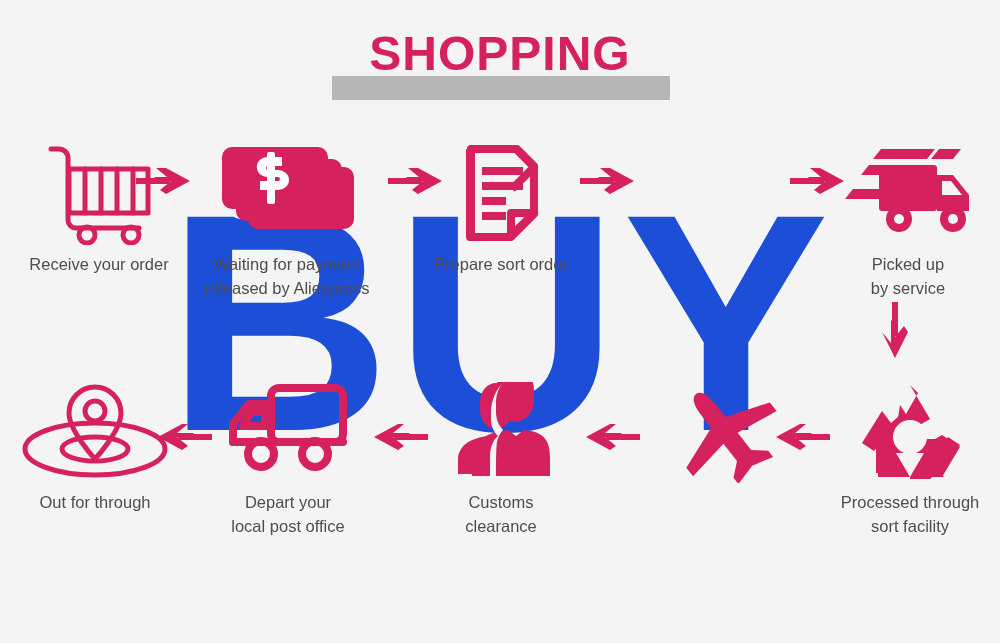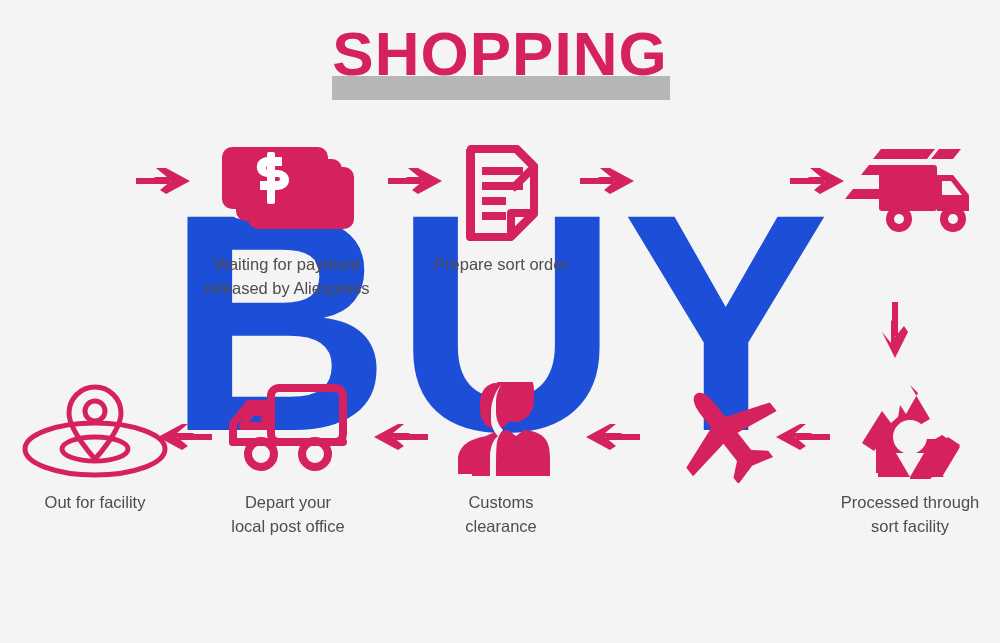--- a/index.html
+++ b/index.html
@@ -56,21 +56,21 @@
     z-index: 1;
   }
   #title-text {
     position: absolute;
     left: 0;
     top: 0;
     width: 1000px;
     text-align: center;
     font-family: "Liberation Sans", sans-serif;
     font-weight: bold;
-    font-size: 62px;
+    font-size: 48px;
     line-height: 72px;
     letter-spacing: 1px;
     color: #d6215f;
     z-index: 2;
   }
 
   
   .node {
     position: absolute;
     z-index: 2;
@@ -127,20 +127,34 @@
 
 <div id="stage">
 
   <div id="watermark">BUY</div>
 
   <div id="title-wrap">
     <div id="title-bar"></div>
     <div id="title-text">SHOPPING</div>
   </div>
 
+  <div class="node" id="node-1">
+    <div class="icon-box">
+      <svg width="112" height="104" viewBox="0 0 112 104">
+        <g fill="none" stroke="#d6215f" stroke-width="5" stroke-linecap="round" stroke-linejoin="round">
+          <path d="M8 8 h8 a9 9 0 0 1 9 9 v62 a8 8 0 0 0 8 8 h63"></path>
+          <rect x="26" y="28" width="79" height="44"></rect>
+          <path d="M42 28 v44 M58 28 v44 M74 28 v44 M90 28 v44"></path>
+          <circle cx="44" cy="94" r="8"></circle>
+          <circle cx="88" cy="94" r="8"></circle>
+        </g>
+      </svg>
+    </div>
+    <div class="caption">Receive your order</div>
+  </div>
 
   <div class="arrow" id="arr-1">
     <svg width="54" height="26" viewBox="0 0 54 26">
       <path fill="#d6215f" d="M0 10 h34 v6 H0z"></path>
       <path fill="#d6215f" d="M30 0 l24 13 -24 13 -6 -4 11 -9 H22 l-4 -4 h13 l-11 -9z"></path>
     </svg>
   </div>
 
   <div class="node" id="node-2">
     <div class="icon-box">
@@ -210,20 +224,22 @@
           <rect x="36" y="22" width="58" height="46" rx="3"></rect>
           <path d="M94 32 h16 l16 20 v16 H94z"></path>
           <circle cx="56" cy="76" r="13"></circle>
           <circle cx="110" cy="76" r="13"></circle>
         </g>
         <circle cx="56" cy="76" r="5" fill="#f4f4f4"></circle>
         <circle cx="110" cy="76" r="5" fill="#f4f4f4"></circle>
         <path d="M99 38 h9 l11 14 h-20z" fill="#f4f4f4"></path>
       </svg>
     </div>
+    <div class="caption">Picked up
+by service</div>
   </div>
 
   <div class="arrow" id="arr-down">
     <svg width="26" height="56" viewBox="0 0 26 56">
       <path fill="#d6215f" d="M10 0 h6 v34 h-6z"></path>
       <path fill="#d6215f" d="M0 30 l13 26 13 -26 -4 -6 -9 11 V22 l-4 -4 v23 L0 30z"></path>
     </svg>
   </div>
 
   <div class="node" id="node-6">
@@ -327,16 +343,16 @@
     <div class="icon-box">
       <svg width="148" height="100" viewBox="0 0 148 100">
         <g fill="none" stroke="#d6215f" stroke-width="5" stroke-linejoin="round" stroke-linecap="round">
           <path d="M74 6 a26 26 0 0 1 26 26 c0 18 -26 46 -26 46 S48 50 48 32 A26 26 0 0 1 74 6z"></path>
           <circle cx="74" cy="30" r="10"></circle>
           <ellipse cx="74" cy="68" rx="70" ry="26"></ellipse>
           <ellipse cx="74" cy="68" rx="33" ry="12"></ellipse>
         </g>
       </svg>
     </div>
-    <div class="caption">Out for facility</div>
+    <div class="caption">Out for through</div>
   </div>
 
 </div>
 
 </body></html>

